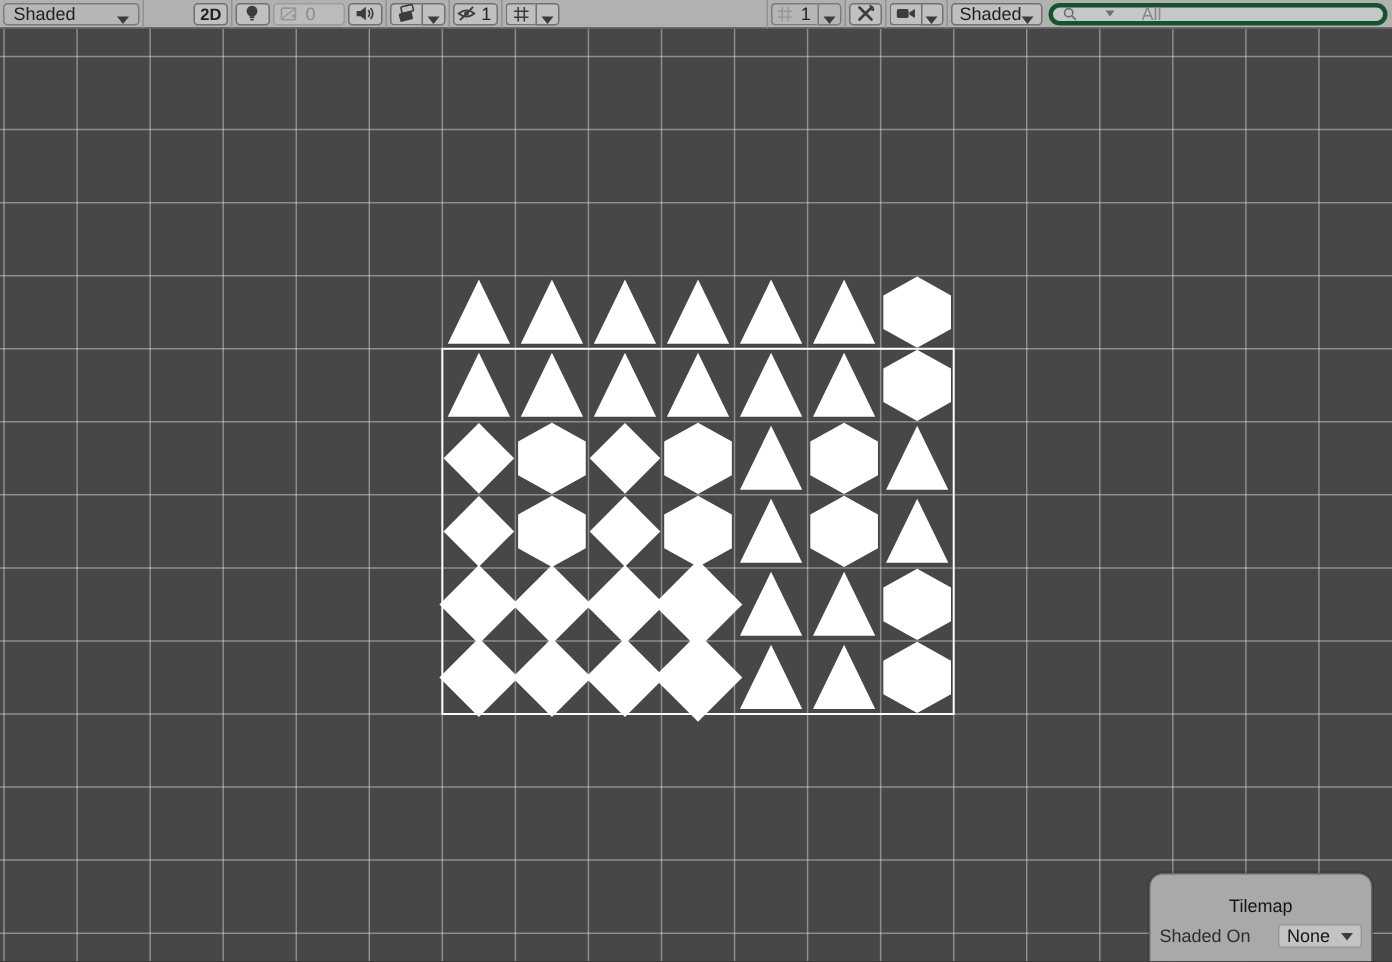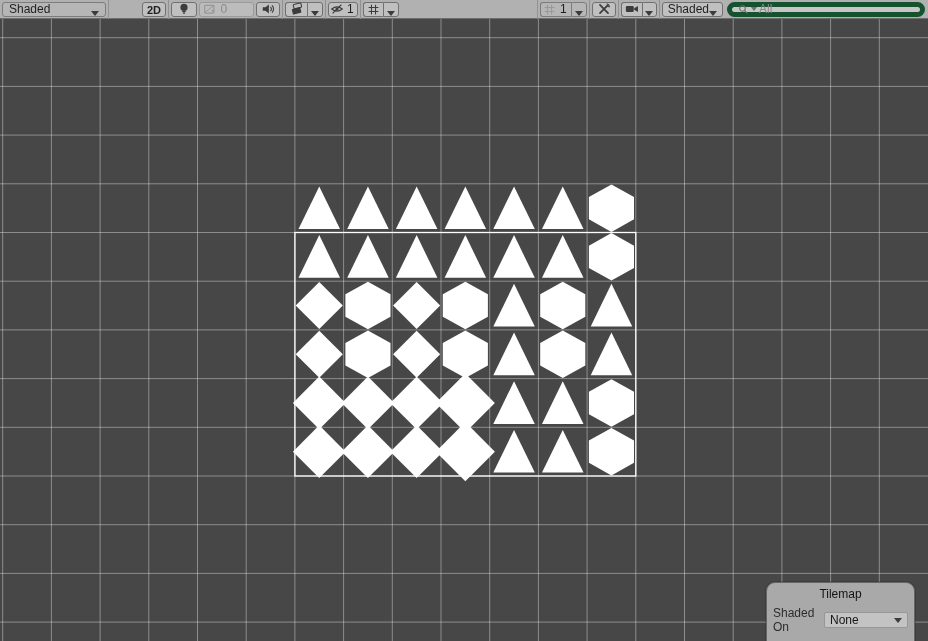--- a/index.html
+++ b/index.html
@@ -27,43 +27,43 @@
   .grouped-right{border-top-left-radius:0;border-bottom-left-radius:0;margin-left:0;}
   .arr{width:0;height:0;border-left:4px solid transparent;border-right:4px solid transparent;border-top:5px solid #3c3c3c;display:inline-block;}
   .shaded-dd{width:117px;justify-content:space-between;padding:0 6px;}
   .bold{font-weight:bold;font-size:11px;margin-left:32px;}
   .num{font-size:12px;padding:0 2px;}
   .icon{display:inline-flex;align-items:center;justify-content:center;}
   .exposure{width:62px;justify-content:flex-start;gap:3px;}
   .gap{width:136px;flex:0 0 136px;}
   .searchbox{
     flex:1;height:15px;margin:0 2px 0 3px;background:#c7c7c7;
-    border:5px solid #14532d;border-radius:8px;display:flex;align-items:center;
-    padding:0 6px;gap:2px;
+    border:3px solid #14532d;border-radius:8px;display:flex;align-items:center;
+    padding:0 6px;gap:18px;
   }
   .searchbox input{
     flex:1;border:none;outline:none;background:transparent;
     font-family:"Liberation Sans",sans-serif;font-size:12px;color:#333;padding:0;
   }
   .searchbox input::placeholder{color:#8a8a8a;}
   .mini-arr{width:0;height:0;border-left:3px solid transparent;border-right:3px solid transparent;border-top:4px solid #6f6f6f;}
   
   .scene{position:relative;flex:1;overflow:hidden;background:#474747;}
   .scene svg{display:block;}
   
   .tilemap-panel{
     position:absolute;left:766px;top:563px;width:149px;height:82px;
     background:#a9a9a9;border:1px solid #666666;border-radius:9px;
     box-shadow:0 0 0 1px rgba(0,0,0,0.15);
   }
-  .panel-title{text-align:center;font-size:12px;color:#141414;padding-top:4px;}
+  .panel-title{text-align:center;font-size:12px;color:#141414;padding-top:14px;}
   .panel-row{display:flex;align-items:center;padding:5px 6px 0 6px;}
   .focus-label{font-size:12px;color:#2d2d2d;flex:1;}
   .panel-dd{
-    width:84px;height:16px;background:#c3c3c3;border:1px solid #979797;border-radius:2px;
+    width:56px;height:16px;background:#c3c3c3;border:1px solid #979797;border-radius:2px;
     display:flex;align-items:center;justify-content:space-between;
     padding:0 5px;font-size:12px;color:#161616;
   }
 </style>
 </head>
 <body>
 
 <div class="window">
 
   <div class="toolbar">

